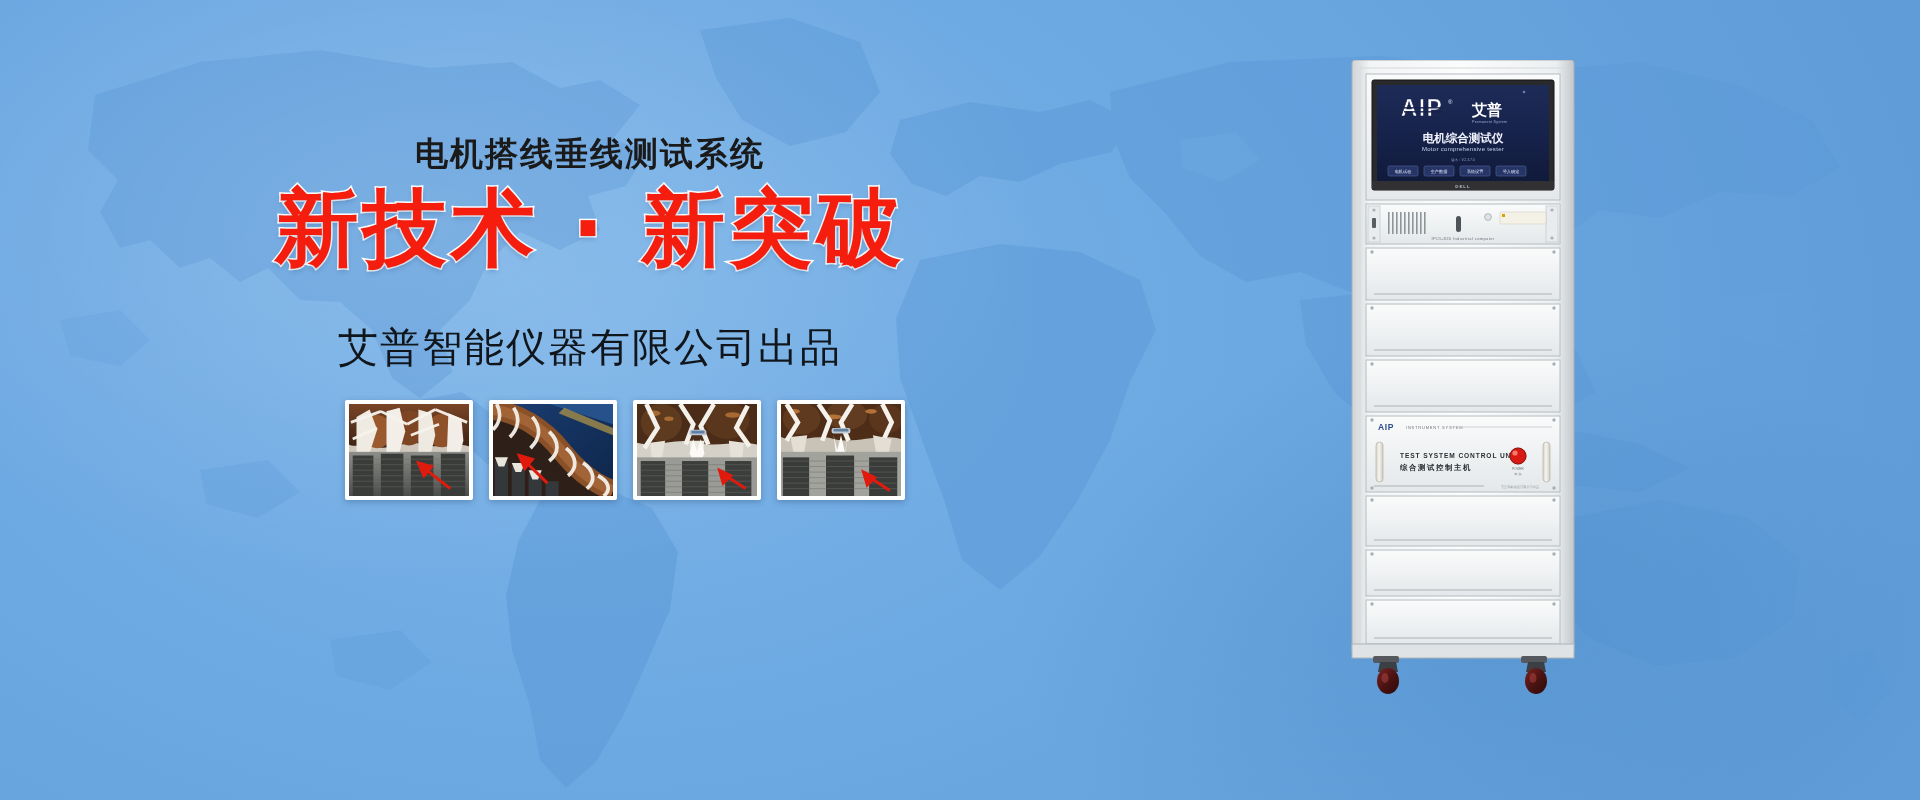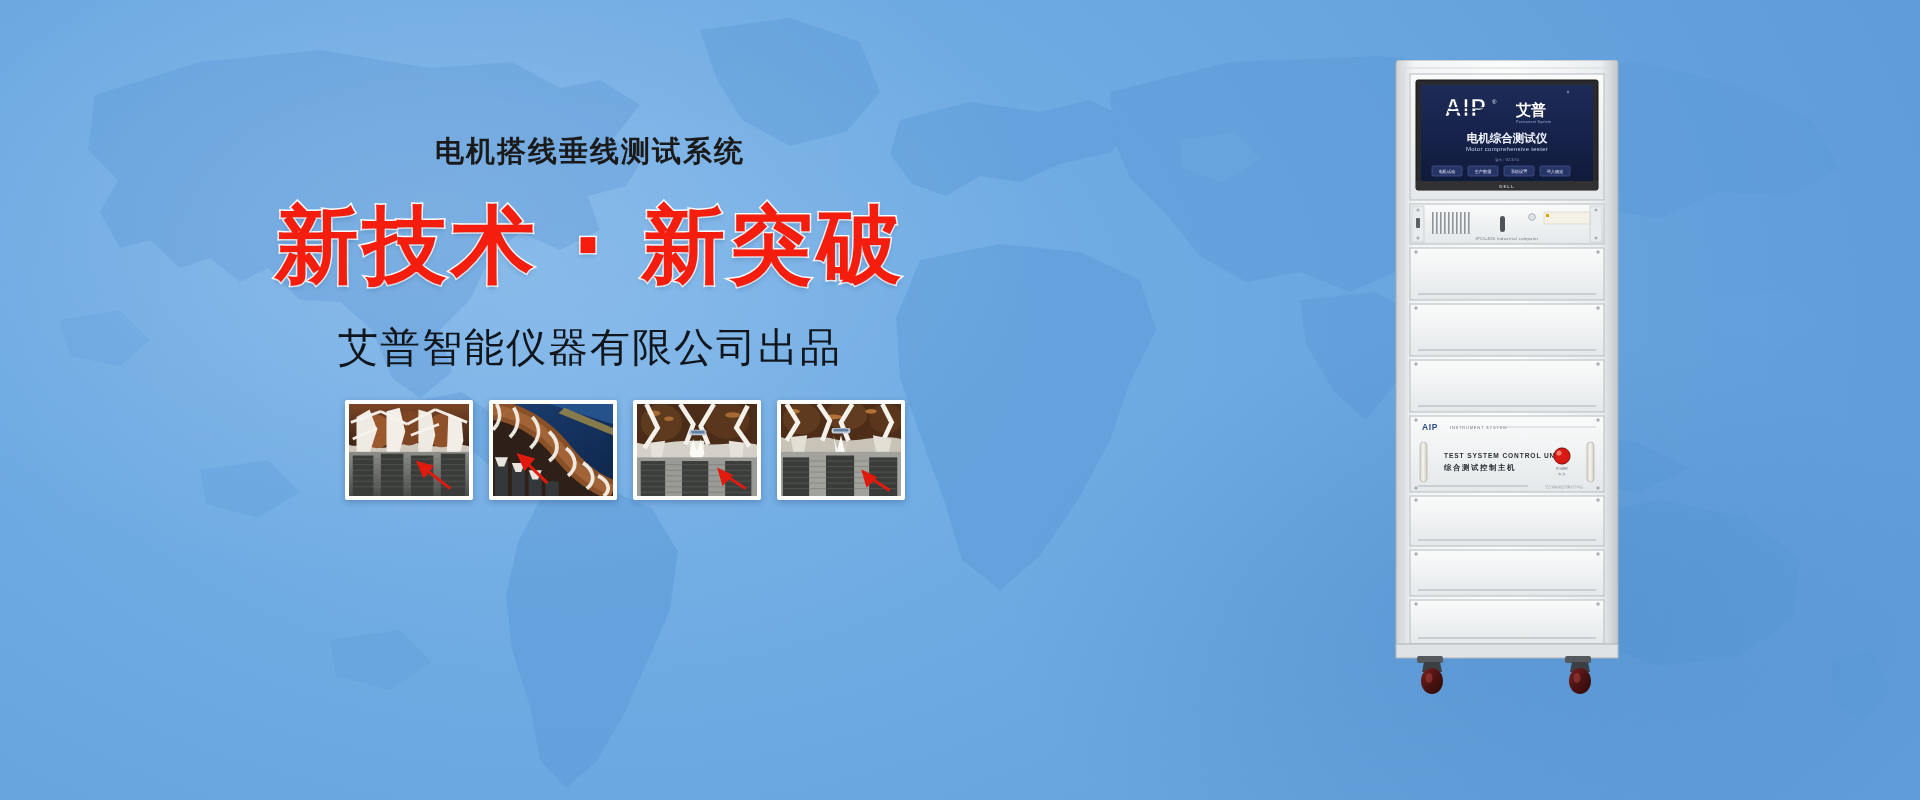--- a/index.html
+++ b/index.html
@@ -38,29 +38,29 @@
   .copy {
     position:absolute;
     left:0; top:0;
     width:1180px;
     text-align:center;
   }
   .eyebrow {
     position:absolute;
     left:0; right:0; top:132px;
     font-family:"DejaVu Sans","Liberation Sans",sans-serif;
-    font-size:29px;
+    font-size:33px;
     font-weight:700;
     letter-spacing:2px;
     color:#1a1a1a;
     white-space:nowrap;
   }
   .headline {
     position:absolute;
-    left:0; right:0; top:198px;
+    left:0; right:0; top:181px;
     font-family:"DejaVu Sans","Liberation Sans",sans-serif;
     font-size:84px;
     font-weight:700;
     letter-spacing:4px;
     color:#f41d0e;
     white-space:nowrap;
     line-height:1.12;
     -webkit-text-stroke:3px #ffffff;
     paint-order:stroke fill;
     text-shadow:
@@ -91,21 +91,21 @@
     box-shadow:0 2px 6px rgba(20,50,90,.3);
     overflow:hidden;
     position:relative;
     background:#564436;
   }
   .thumb svg { position:absolute; inset:0; width:100%; height:100%; display:block; }
 
   
   .cabinet-wrap {
     position:absolute;
-    left:1392px; top:60px;
+    left:1348px; top:60px;
     width:230px; height:640px;text-align:center;
   }
   .cabinet-wrap svg { width:100%; height:100%; display:block; }
 
   
   text { font-family:"Liberation Sans","DejaVu Sans",sans-serif; }
 </style>
 </head>
 <body>
 

